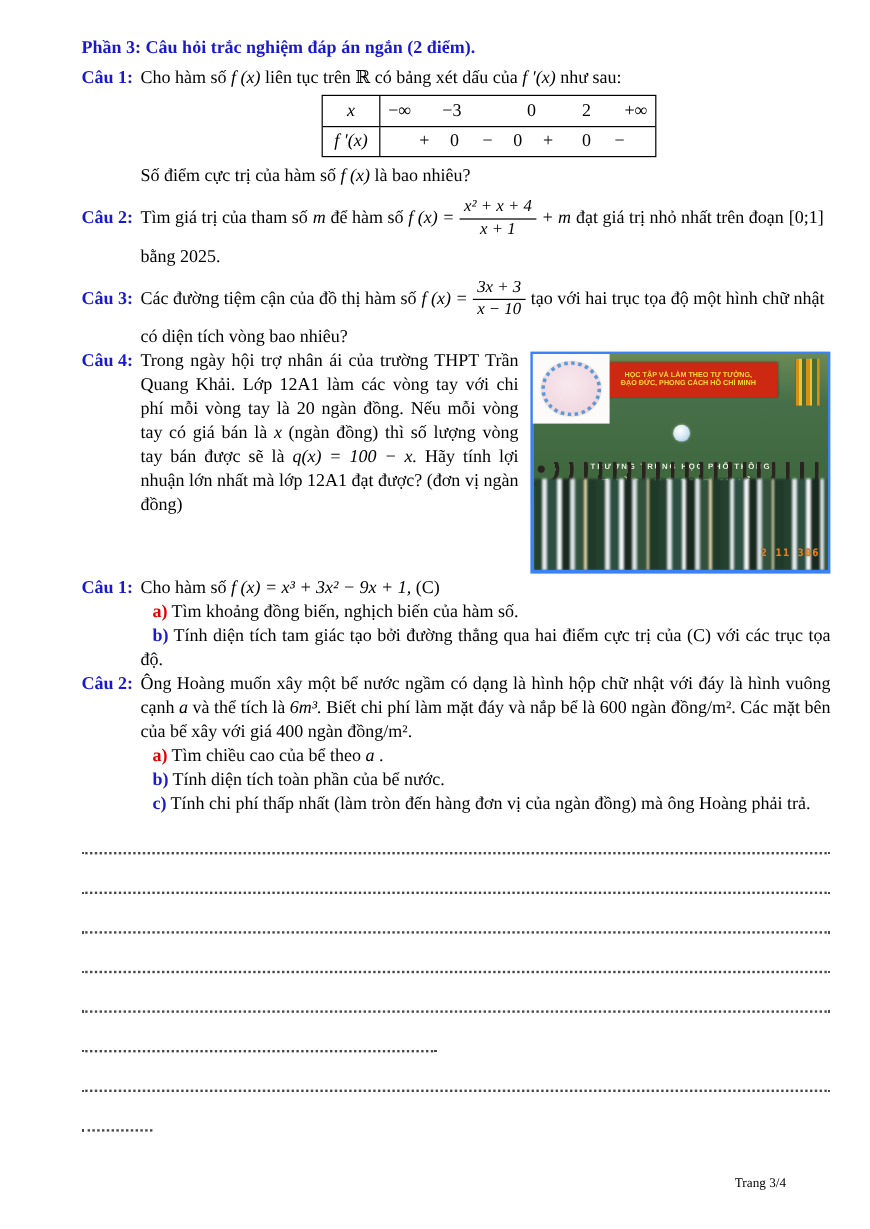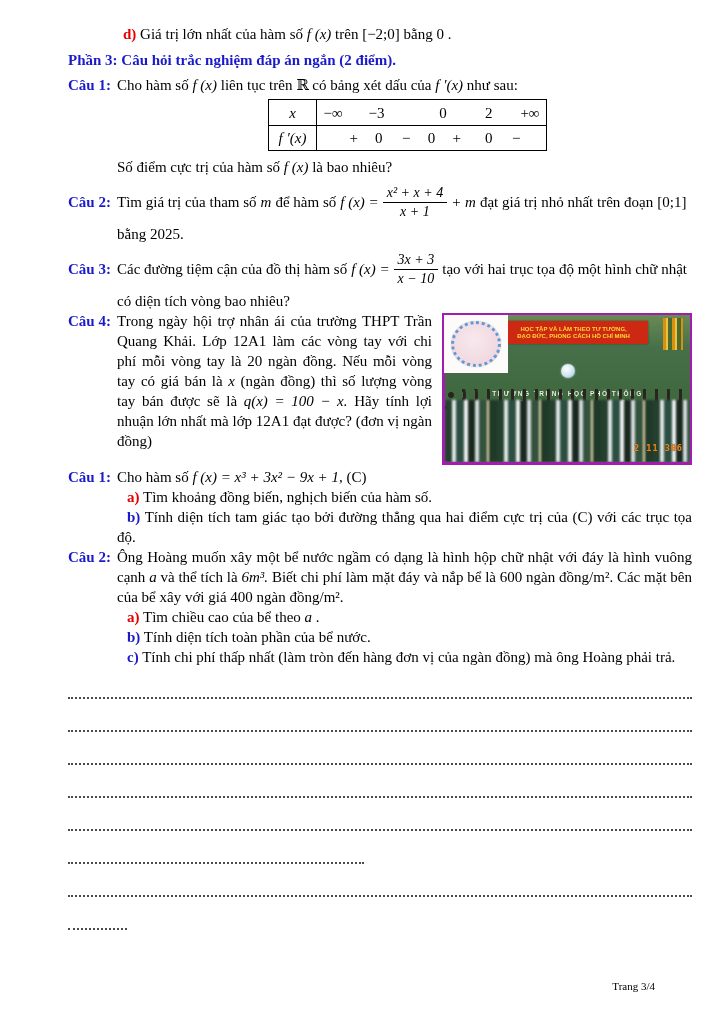--- a/index.html
+++ b/index.html
@@ -37,22 +37,22 @@
   .frac-line { display:flex; align-items:center; flex-wrap:nowrap; gap:4px; height:44px; white-space:nowrap; }
   .frac { display:inline-flex; flex-direction:column; align-items:center; line-height:17px; font-size:14px; }
   .frac .num { padding:0 4px 1px 4px; border-bottom:1.3px solid #000; }
   .frac .den { padding:0 4px; }
 
   .sub { text-indent:10px; }
   .sub b { font-weight:bold; }
 
   
   .photo {
-    float:right; width:250px; height:152px; margin:2px 0 2px 10px;
-    position:relative; background:#a21caf; overflow:hidden;
+    float:right; width:250px; height:185px; margin:2px 0 2px 10px;
+    position:relative; background:#3b82f6; overflow:hidden;
   }
   .photo-inner {
     position:absolute; left:3px; top:2px; right:2px; bottom:3px; overflow:hidden;
     background:linear-gradient(180deg,#6a8a55 0%,#47704a 22%,#3f683f 55%,#4a7147 100%);
   }
   .banner {
     position:absolute; left:22%; top:4%; width:61%; height:16%;
     background:#cc2812; display:flex; flex-direction:column; align-items:center; justify-content:center;
     box-shadow:0 0 2px rgba(0,0,0,.4);
   }
@@ -112,28 +112,20 @@
 
   .footer { position:absolute; right:70px; bottom:28px; font-size:11px; }
   .clearfix::after { content:""; display:block; clear:both; }
 </style>
 </head>
 <body>
 
 <div class="page">
   <div class="content">
 
-    <div class="q intro-d">
-      <span class="red">d)</span>
-      <span>Giá trị lớn nhất của hàm số</span>
-      <i class="mi">f (x)</i>
-      <span>trên</span>
-      <span>[−2;0]</span>
-      <span>bằng 0 .</span>
-    </div>
 
     <div class="part-header">Phần 3: Câu hỏi trắc nghiệm đáp án ngắn (2 điểm).</div>
 
     <div class="q" style="margin-top:5px;">
       <span class="qlabel">Câu 1:</span>
       <div>
         <span>Cho hàm số</span>
         <i class="mi">f (x)</i>
         <span>liên tục trên</span>
         <span>ℝ</span>

